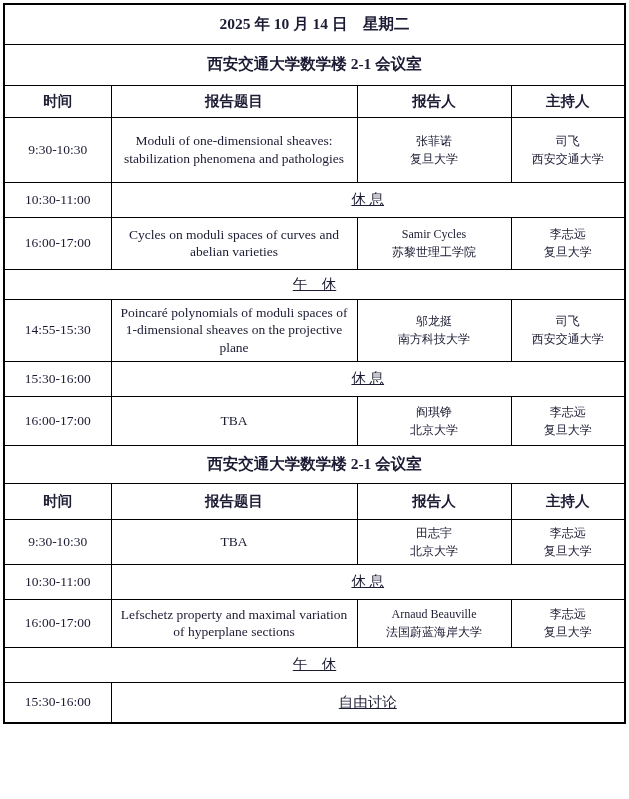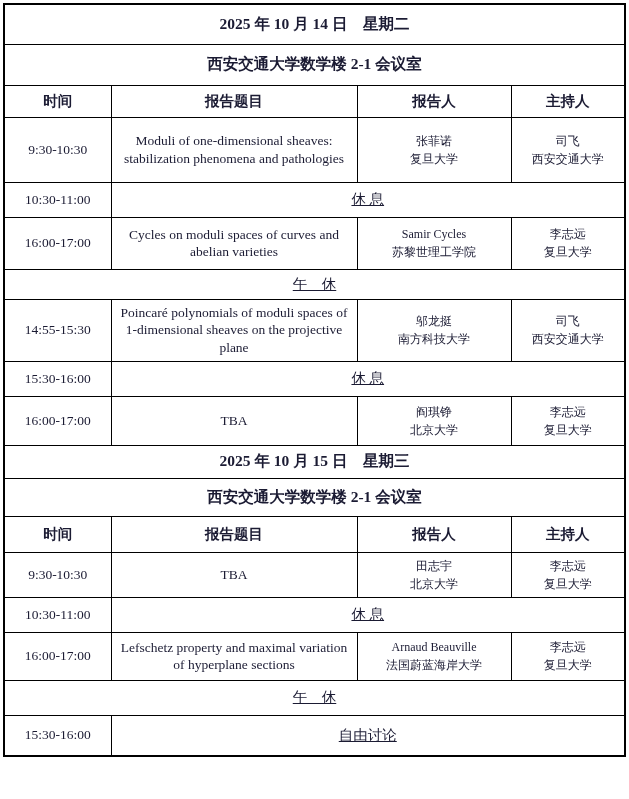--- a/index.html
+++ b/index.html
@@ -113,23 +113,20 @@
       <td class="person-cell">
         <div>阎琪铮</div>
         <div>北京大学</div>
       </td>
       <td class="person-cell">
         <div>李志远</div>
         <div>复旦大学</div>
       </td>
     </tr>
 
-    <tr class="date-row" style="height:33px">
-      <td colspan="4">2025 年 10 月 15 日　星期三</td>
-    </tr>
     <tr class="venue-row" style="height:38px">
       <td colspan="4">西安交通大学数学楼 2-1 会议室</td>
     </tr>
     <tr class="heads-row" style="height:36px">
       <td>时间</td>
       <td>报告题目</td>
       <td>报告人</td>
       <td>主持人</td>
     </tr>
 

